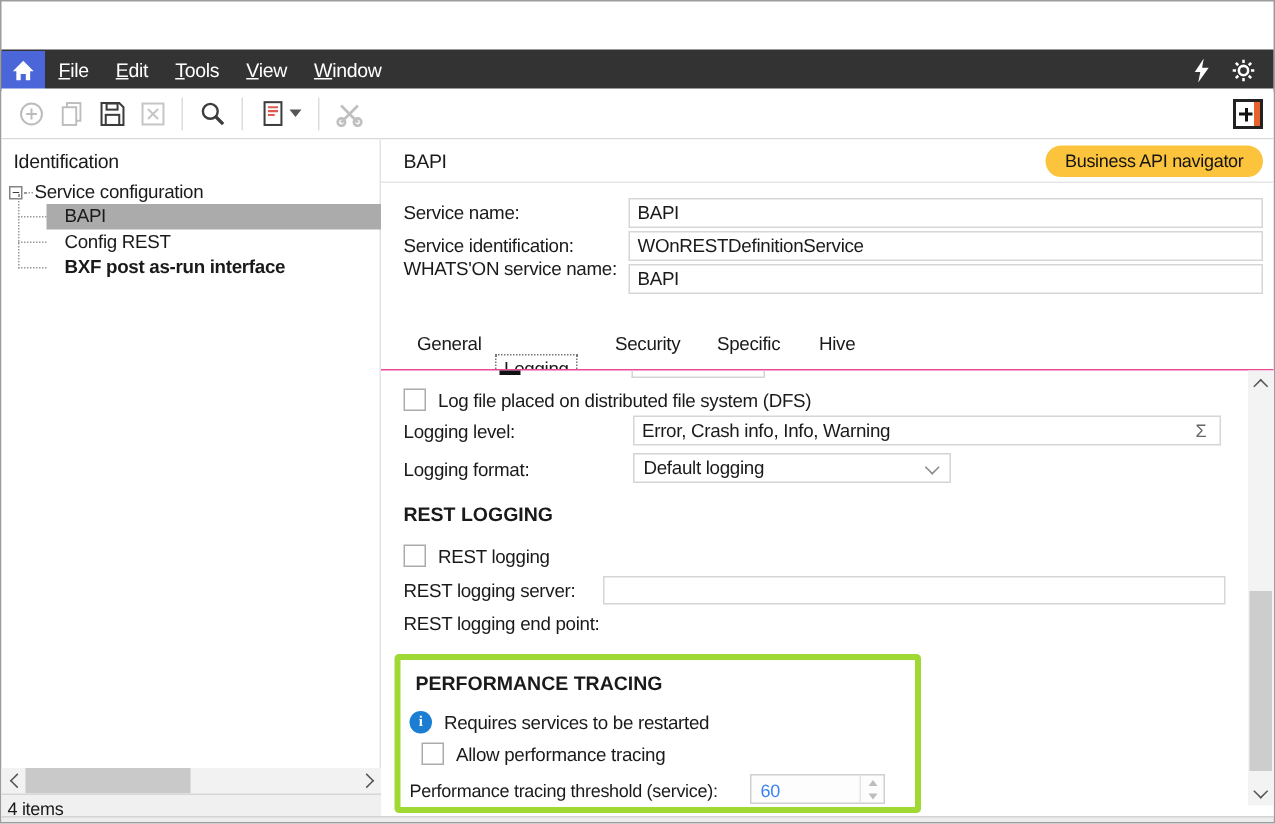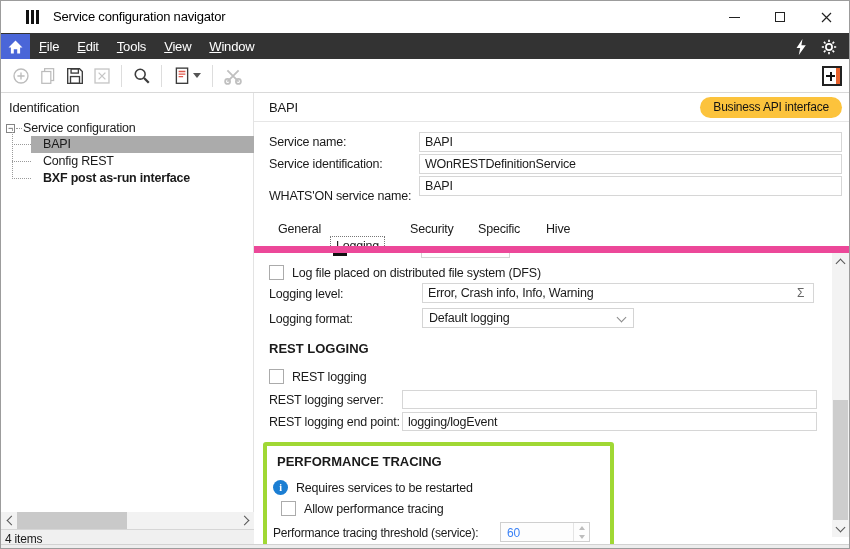--- a/index.html
+++ b/index.html
@@ -72,21 +72,21 @@
   .txt{border:1px solid #d6d6d6; height:20px; font:12.5px "Liberation Sans",sans-serif; padding:0 5px; color:#1a1a1a; background:#fff; letter-spacing:-0.2px;}
   .fields .txt{position:absolute; left:165px; width:423px;}
   .f0{top:39px;} .f1{top:61px;} .f2{top:83px;}
   .frow label{top:3px; position:absolute;}
 
   .tabs{position:absolute; left:0; top:120px; right:0; height:33px;}
   .tab{position:absolute; top:7px; font-size:12.5px; padding:2px 5px; cursor:default;}
   .tab.active{font-weight:normal; border:1px dotted #777;margin-top:16px;}
   .tab.active::after{content:""; position:absolute; left:-1px; right:-1px; bottom:-5px; height:4px; background:#000;}
 
-  .viewport{position:absolute; left:0; top:153px; right:0; bottom:0; border-top:7px solid #ec4899; background:#fff;}
+  .viewport{position:absolute; left:0; top:153px; right:0; bottom:0; border-top:1px solid #ec4899; background:#fff;}
   .remnant{position:absolute; left:167px; top:0; width:89px; height:5px; border-left:1px solid #d4d4d4; border-right:1px solid #d4d4d4; border-bottom:1px solid #d4d4d4;}
   .remnant-dash{position:absolute; left:79px; top:0; width:14px; height:3px; background:#111;}
 
   .cbrow{position:absolute; display:flex; align-items:flex-start; gap:8px;}
   .cb{width:15px; height:15px; border:1px solid #ababab; background:#fff; flex:0 0 auto;}
   .cbrow span{padding-top:1px;}
 
   .lbl{position:absolute; left:15px;}
   .level-input{position:absolute; left:168px; top:30px; width:392px;}
   .sigma{position:absolute; left:543px; top:33px; font-size:12px; color:#666; cursor:default;}
@@ -112,39 +112,20 @@
 
   .v-scroll{position:absolute; right:0; top:0; width:17px; bottom:7px; background:#f3f3f3;}
   .vs-arrow{position:absolute; left:0; width:17px; height:17px; display:flex; align-items:center; justify-content:center;}
   .vs-thumb{position:absolute; left:1px; right:1px; top:147px; height:120px; background:#cdcdcd;}
 </style>
 </head>
 <body>
 
 <div class="window">
 
-  <div class="titlebar">
-    <div class="app-icon">
-        <i></i>
-        <i></i>
-        <i></i>
-      </div>
-    <div class="window-title">Service configuration navigator</div>
-    <div class="winbtn" style="right:92px;">
-        <div class="min-glyph"></div>
-      </div>
-    <div class="winbtn" style="right:46px;">
-        <div class="max-glyph"></div>
-      </div>
-    <div class="winbtn" style="right:0;">
-      <svg width="11" height="11" viewBox="0 0 11 11">
-          <path d="M1 1 L10 10 M10 1 L1 10" stroke="#222" stroke-width="1.2"></path>
-        </svg>
-    </div>
-  </div>
 
   <div class="menubar">
     <div class="home-button">
       <svg width="15" height="14" viewBox="0 0 14 13">
           <path d="M7 0.5 L13.5 7 H11.3 V12.5 H8.6 V8.7 H5.4 V12.5 H2.7 V7 H0.5 Z" fill="#fff"></path>
         </svg>
     </div>
     <div class="menu-item"><span class="k">F</span><span>ile</span></div>
     <div class="menu-item"><span class="k">E</span><span>dit</span></div>
     <div class="menu-item"><span class="k">T</span><span>ools</span></div>
@@ -261,34 +242,34 @@
       <div class="hs-arrow" style="right:0;">
           <span class="chev right"></span>
         </div>
     </div>
     <div class="status-bar">4 items</div>
   </div>
 
   <div class="right-panel">
     <div class="detail-header">
       <div class="page-title">BAPI</div>
-      <div class="badge">Business API interface</div>
+      <div class="badge">Business API navigator</div>
     </div>
 
     <div class="fields">
       <div class="frow">
           <label style="top:42px;">Service name:</label>
           <input class="txt f0" value="BAPI" style="">
         </div>
       <div class="frow">
           <label style="top:64px;">Service identification:</label>
           <input class="txt f1" value="WOnRESTDefinitionService" style="">
         </div>
       <div class="frow">
-          <label style="top:96px;">WHATS'ON service name:</label>
+          <label style="top:79px;">WHATS'ON service name:</label>
           <input class="txt f2" value="BAPI" style="">
         </div>
     </div>
 
     <div class="tabs">
       <div class="tab" style="left:19px;">General</div>
       <div class="tab active" style="left:76px;">Logging</div>
       <div class="tab" style="left:151px;">Security</div>
       <div class="tab" style="left:219px;text-align:center;">Specific</div>
       <div class="tab" style="left:287px;">Hive</div>
@@ -317,21 +298,20 @@
 
       <div class="cbrow" style="left:15px; top:116px;">
         <div class="cb"></div>
         <span>REST logging</span>
       </div>
 
       <div class="lbl" style="top:140px;">REST logging server:</div>
       <input class="txt server-input" value="" style="">
 
       <div class="lbl" style="top:162px;">REST logging end point:</div>
-      <input class="txt endpoint-input" value="logging/logEvent" style="">
 
       <div class="green-box">
         <div class="sec-head">PERFORMANCE TRACING</div>
         <div class="info-row">
           <div class="info-icon">i</div>
           <span>Requires services to be restarted</span>
         </div>
         <div class="cbrow allow-row" style="position:absolute;">
           <div class="cb"></div>
           <span>Allow performance tracing</span>

